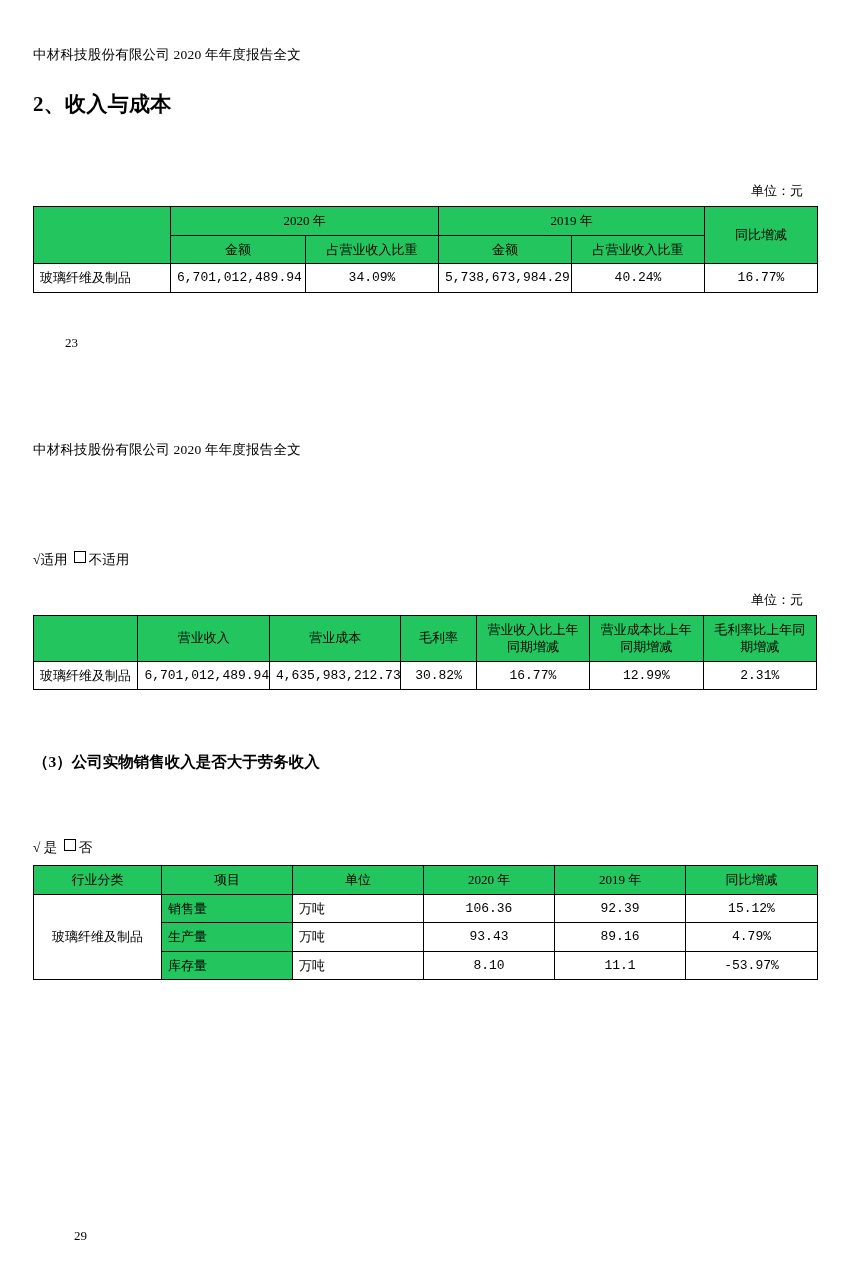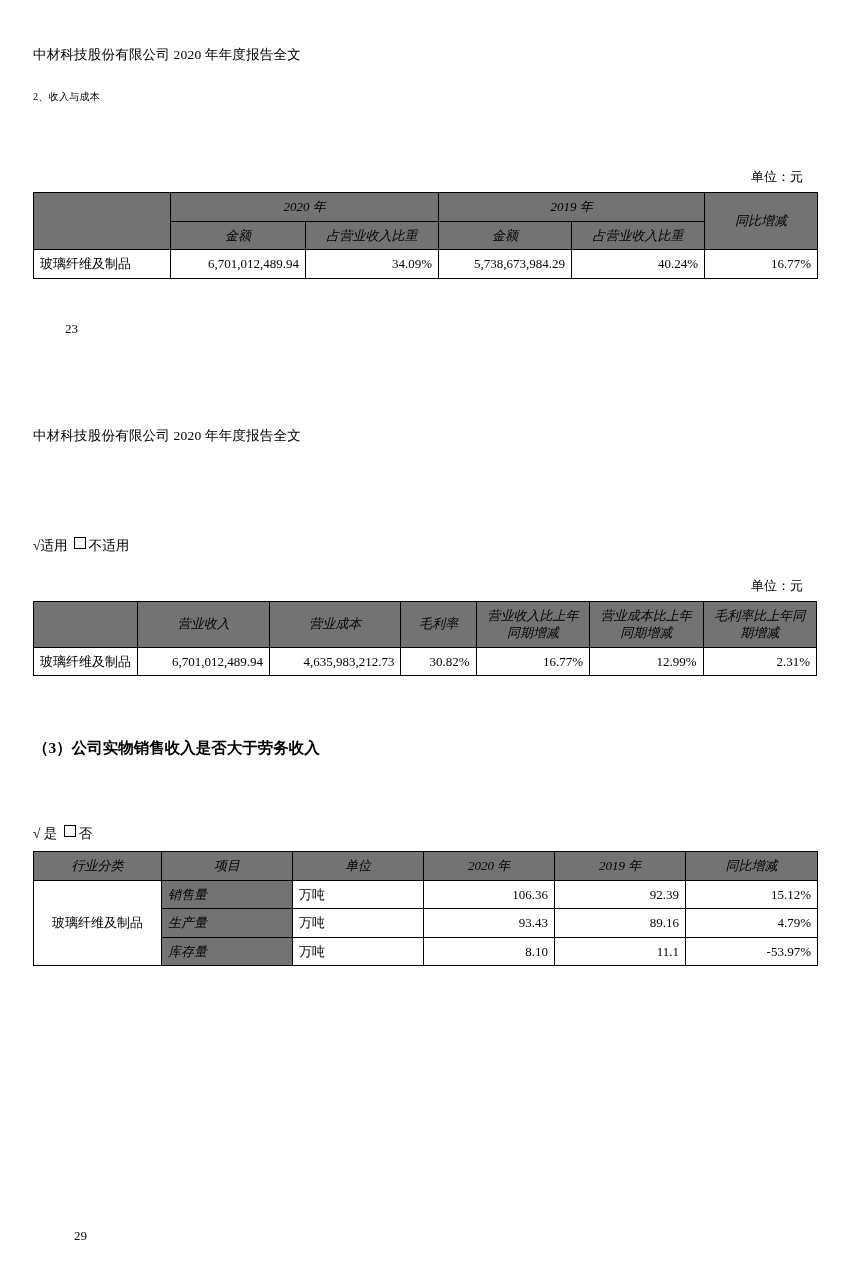--- a/index.html
+++ b/index.html
@@ -33,22 +33,22 @@
     font-size: 13.5px;
     letter-spacing: 0.2px;
     padding-top: 46px;
   }
   .running-header-2 {
     font-size: 13.5px;
     letter-spacing: 0.2px;
   }
 
   .h-bold {
-    font-weight: normal;
-    font-size: 10px;
+    font-weight: bold;
+    font-size: 21px;
     letter-spacing: 0.3px;
   }
 
   .sec-title {
     font-weight: bold;
     font-size: 15.5px;
   }
 
   .unit-line {
     text-align: right;
@@ -76,26 +76,25 @@
     width: 100%;
   }
   table.doc td, table.doc th {
     border: 1px solid #000000;
     padding: 5px 6px;
     font-weight: normal;
     vertical-align: middle;
     line-height: 1.35;
   }
   .hdr {
-    background: #737373;
+    background: #22c55e;
     text-align: center;
-    font-style: italic;
   }
   .ctr { text-align: center; }
-  .rgt { text-align: right; }
+  .rgt { text-align: center; font-family: Liberation Mono, monospace; }
   .lft { text-align: left; }
 
   .page-num {
     font-size: 13px;
     margin-left: 32px;
   }
 </style>
 </head>
 <body>
 

